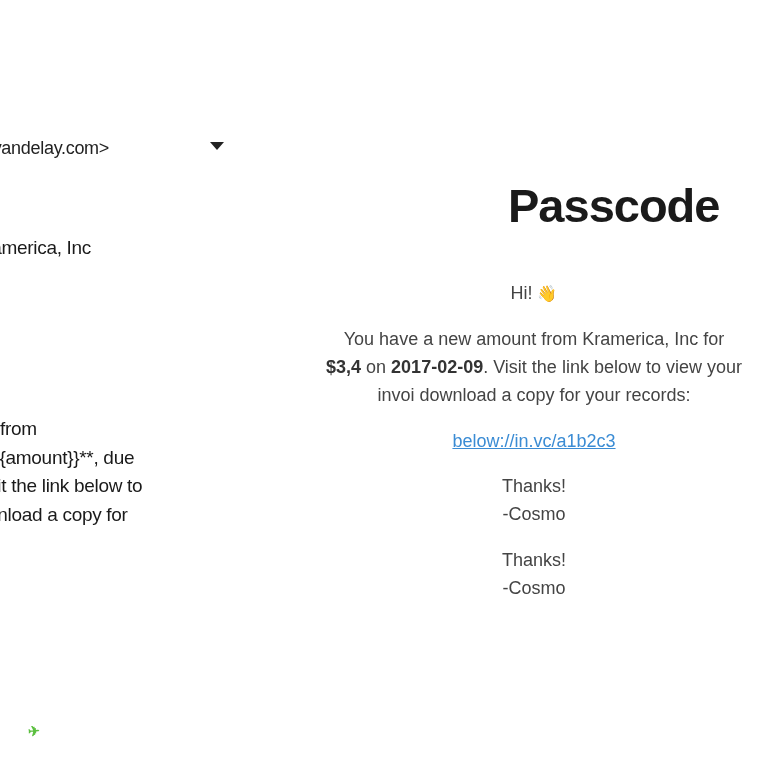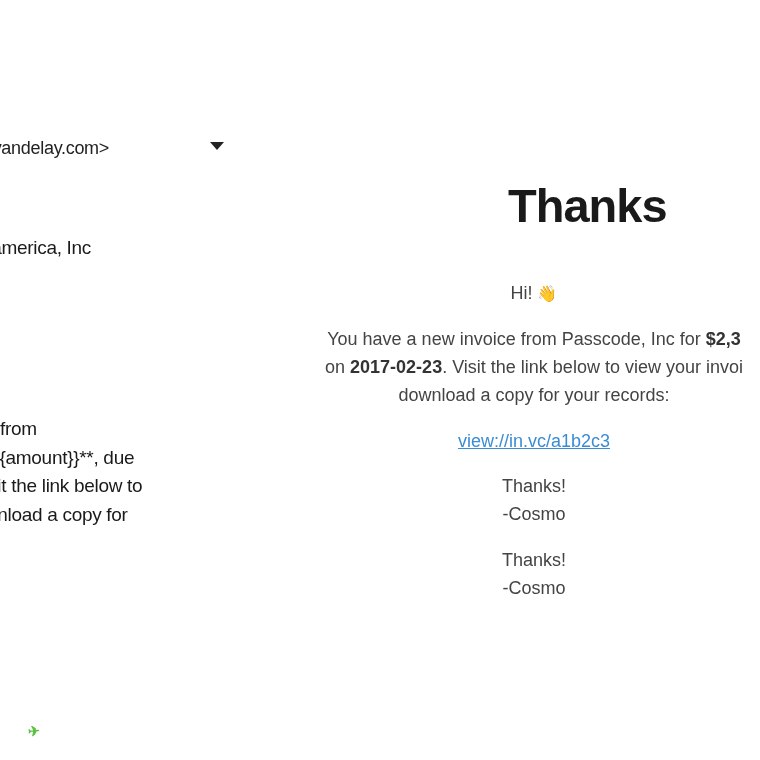--- a/index.html
+++ b/index.html
@@ -120,31 +120,31 @@
   <div class="subject">om Kramerica, Inc</div>
   <div class="template-body">nvoice from
 } for **{{amount}}**, due
 }**. Visit the link below to
  or download a copy for</div>
   <div class="test-email-btn">
     <span class="plane-icon">✈</span>
   </div>
 </div>
 
-<div class="invoice-title">Thanks</div>
+<div class="invoice-title">Passcode</div>
 
 <div class="preview-body">
   <p>
     <span>Hi! </span><span class="wave-emoji">👋</span>
   </p>
   <p>
-    <span>You have a new invoice from Passcode, Inc for </span><strong>$2,3</strong><span> on </span><strong>2017-02-23</strong><span>. Visit the link below to view your invoi download a copy for your records:</span>
+    <span>You have a new amount from Kramerica, Inc for </span><strong>$3,4</strong><span> on </span><strong>2017-02-09</strong><span>. Visit the link below to view your invoi download a copy for your records:</span>
   </p>
   <p>
-    <span class="preview-link">view://in.vc/a1b2c3</span><br>
+    <span class="preview-link">below://in.vc/a1b2c3</span><br>
   </p>
   <p>
     <span>Thanks!</span><br>
     <span>-Cosmo</span>
   </p>
   <p>
     <span>Thanks!</span><br>
     <span>-Cosmo</span>
   </p>
 </div>

